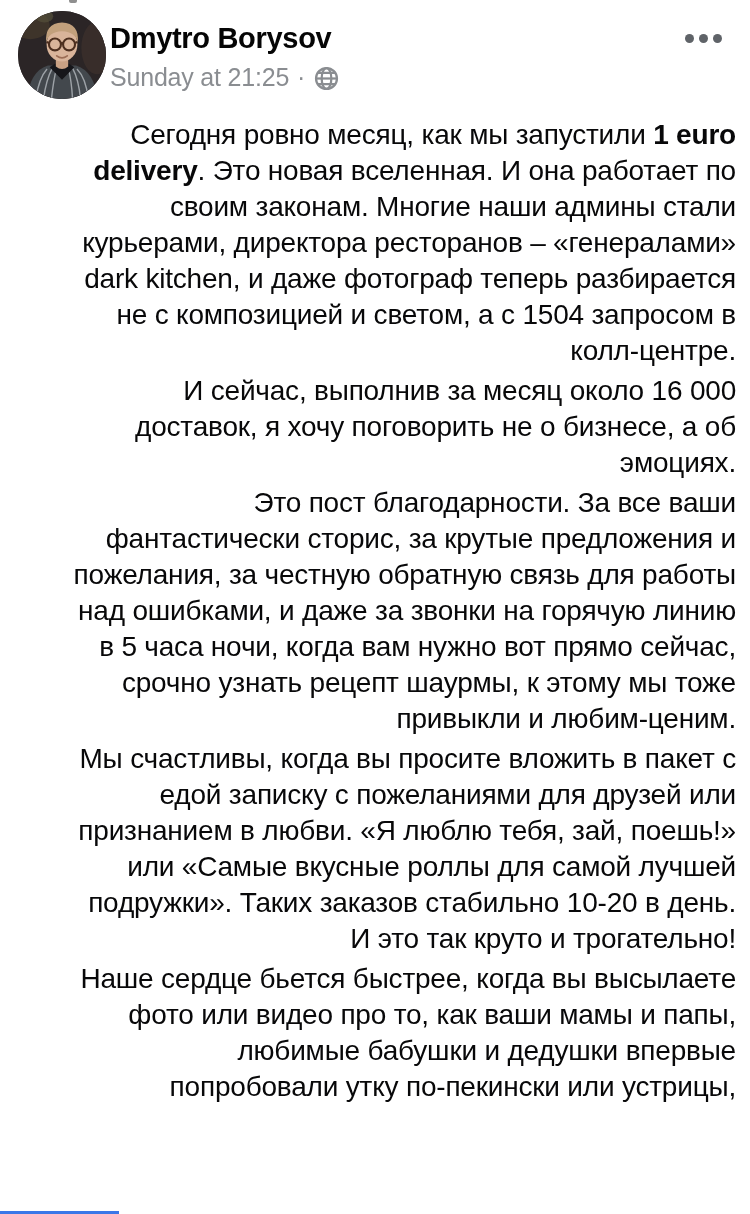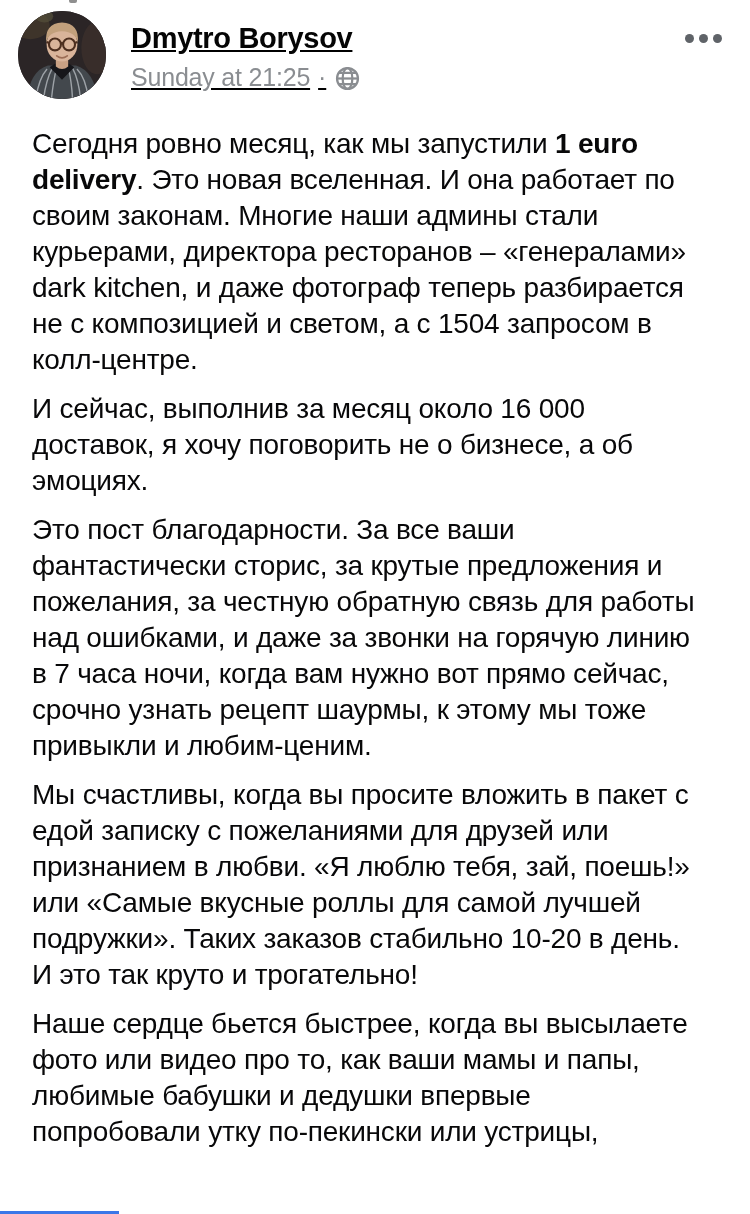--- a/index.html
+++ b/index.html
@@ -37,25 +37,24 @@
   .avatar {
     width: 88px;
     height: 88px;
     border-radius: 50%;
     overflow: hidden;
     flex: 0 0 auto;
     background: #2b2526;
   }
   .avatar svg { display: block; width: 100%; height: 100%; }
   .header-text {
-    margin-left: 25px;
+    margin-left: 4px;
     padding-top: 11px;
     flex: 1 1 auto;
     min-width: 0;
-    text-decoration: underline;
   }
   .author {
     font-size: 29px;
     font-weight: 700;
     color: #050505;
     letter-spacing: -0.3px;
     line-height: 1.15;
   }
   .meta {
     margin-top: 8px;
@@ -84,21 +83,21 @@
     display: block;
   }
   .post-body {
     padding: 14px 10px 0 19px;
     font-size: 28px;
     line-height: 36px;
     color: #080809;
     letter-spacing: -0.2px;
     white-space: pre-line;
   }
-  .post-body p { margin: 13px; }
+  .post-body p { margin: 4px; text-align: right; }
   .post-body .bold { font-weight: 700; }
   .bottom-accent-line {
     position: absolute;
     left: 0;
     bottom: 0;
     width: 119px;
     height: 3px;
     background: #3b77e8;
   }
 </style>
@@ -179,21 +178,21 @@
 своим законам. Многие наши админы стали
 курьерами, директора ресторанов – «генералами»
 dark kitchen, и даже фотограф теперь разбирается
 не с композицией и светом, а с 1504 запросом в
 колл-центре.</span></p><p><span>И сейчас, выполнив за месяц около 16 000
 доставок, я хочу поговорить не о бизнесе, а об
 эмоциях.</span></p><p><span>Это пост благодарности. За все ваши
 фантастически сторис, за крутые предложения и
 пожелания, за честную обратную связь для работы
 над ошибками, и даже за звонки на горячую линию
-в 7 часа ночи, когда вам нужно вот прямо сейчас,
+в 5 часа ночи, когда вам нужно вот прямо сейчас,
 срочно узнать рецепт шаурмы, к этому мы тоже
 привыкли и любим-ценим.</span></p><p><span>Мы счастливы, когда вы просите вложить в пакет с
 едой записку с пожеланиями для друзей или
 признанием в любви. «Я люблю тебя, зай, поешь!»
 или «Самые вкусные роллы для самой лучшей
 подружки». Таких заказов стабильно 10-20 в день.
 И это так круто и трогательно!</span></p><p><span>Наше сердце бьется быстрее, когда вы высылаете
 фото или видео про то, как ваши мамы и папы,
 любимые бабушки и дедушки впервые
 попробовали утку по-пекински или устрицы,</span></p></div>

